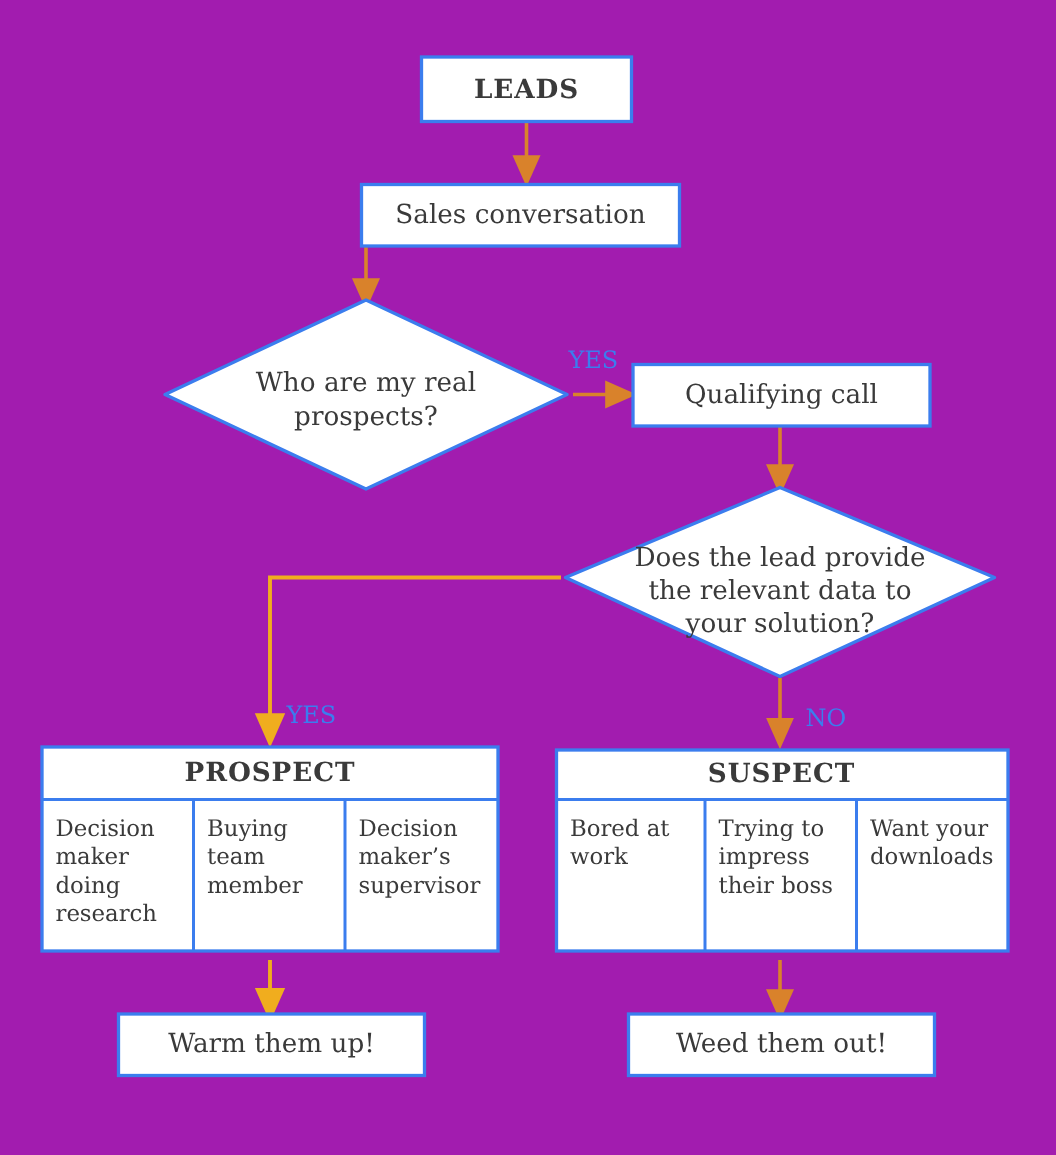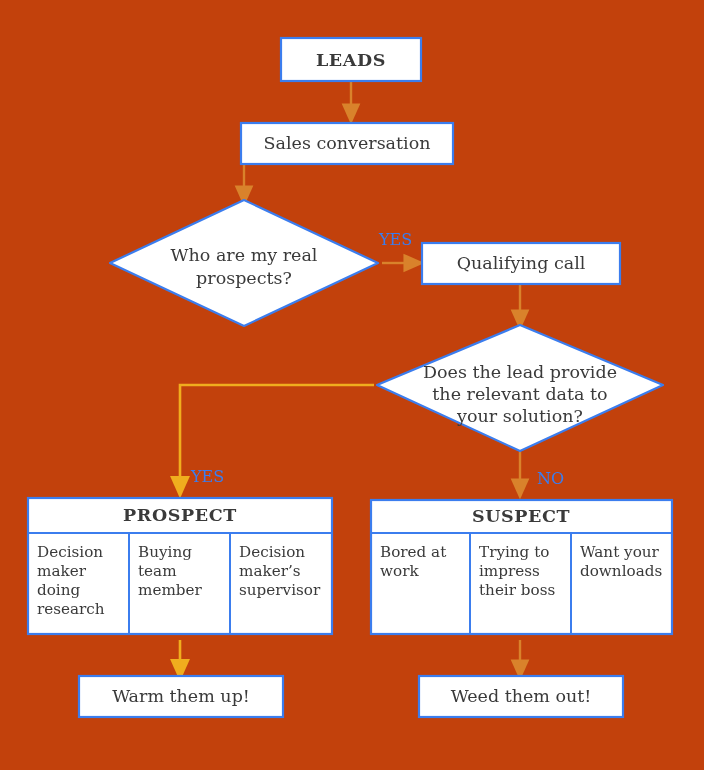--- a/index.html
+++ b/index.html
@@ -4,21 +4,21 @@
 <style>
   html, body {
     margin: 0;
     padding: 0;
     background: #fdf5cf;
   }
   #stage {
     position: relative;
     width: 704px;
     height: 770px;
-    background: #c2410c;
+    background: #a21caf;
     overflow: hidden;
     font-family: "DejaVu Serif", "Liberation Serif", serif;
   }
   svg#flow {
     position: absolute;
     inset: 0;
     width: 704px;
     height: 770px;
     display: block;
   }

